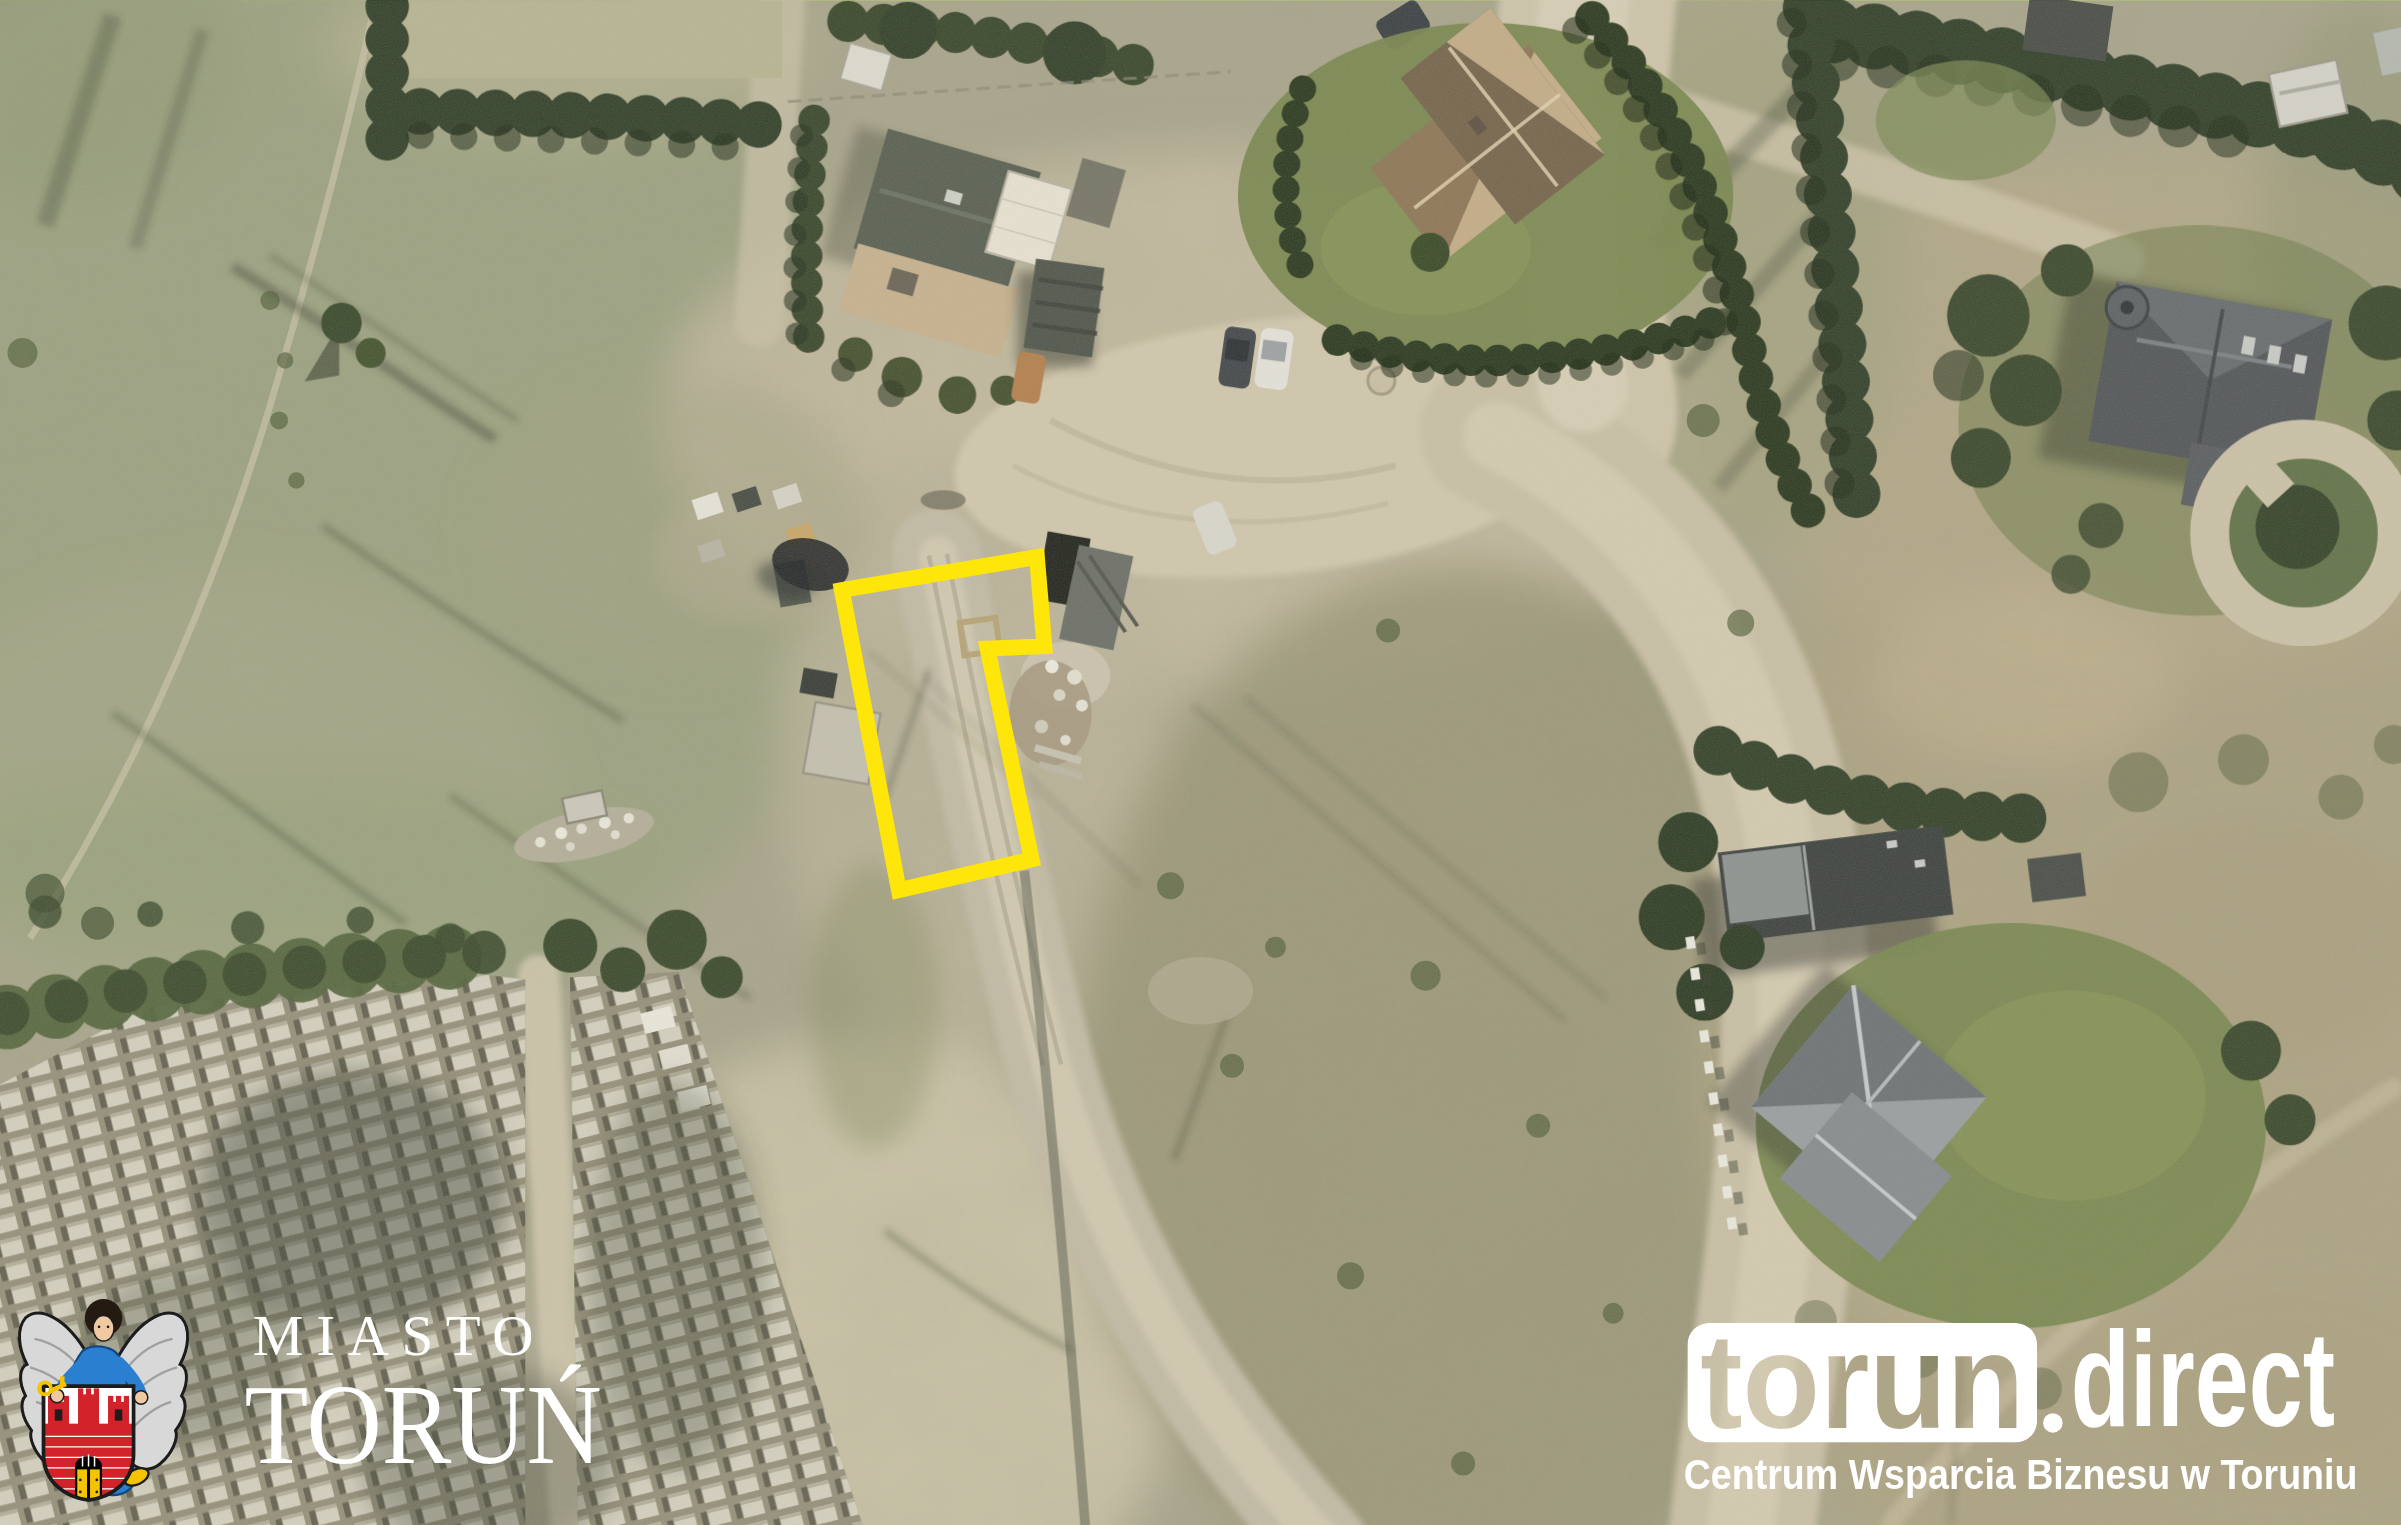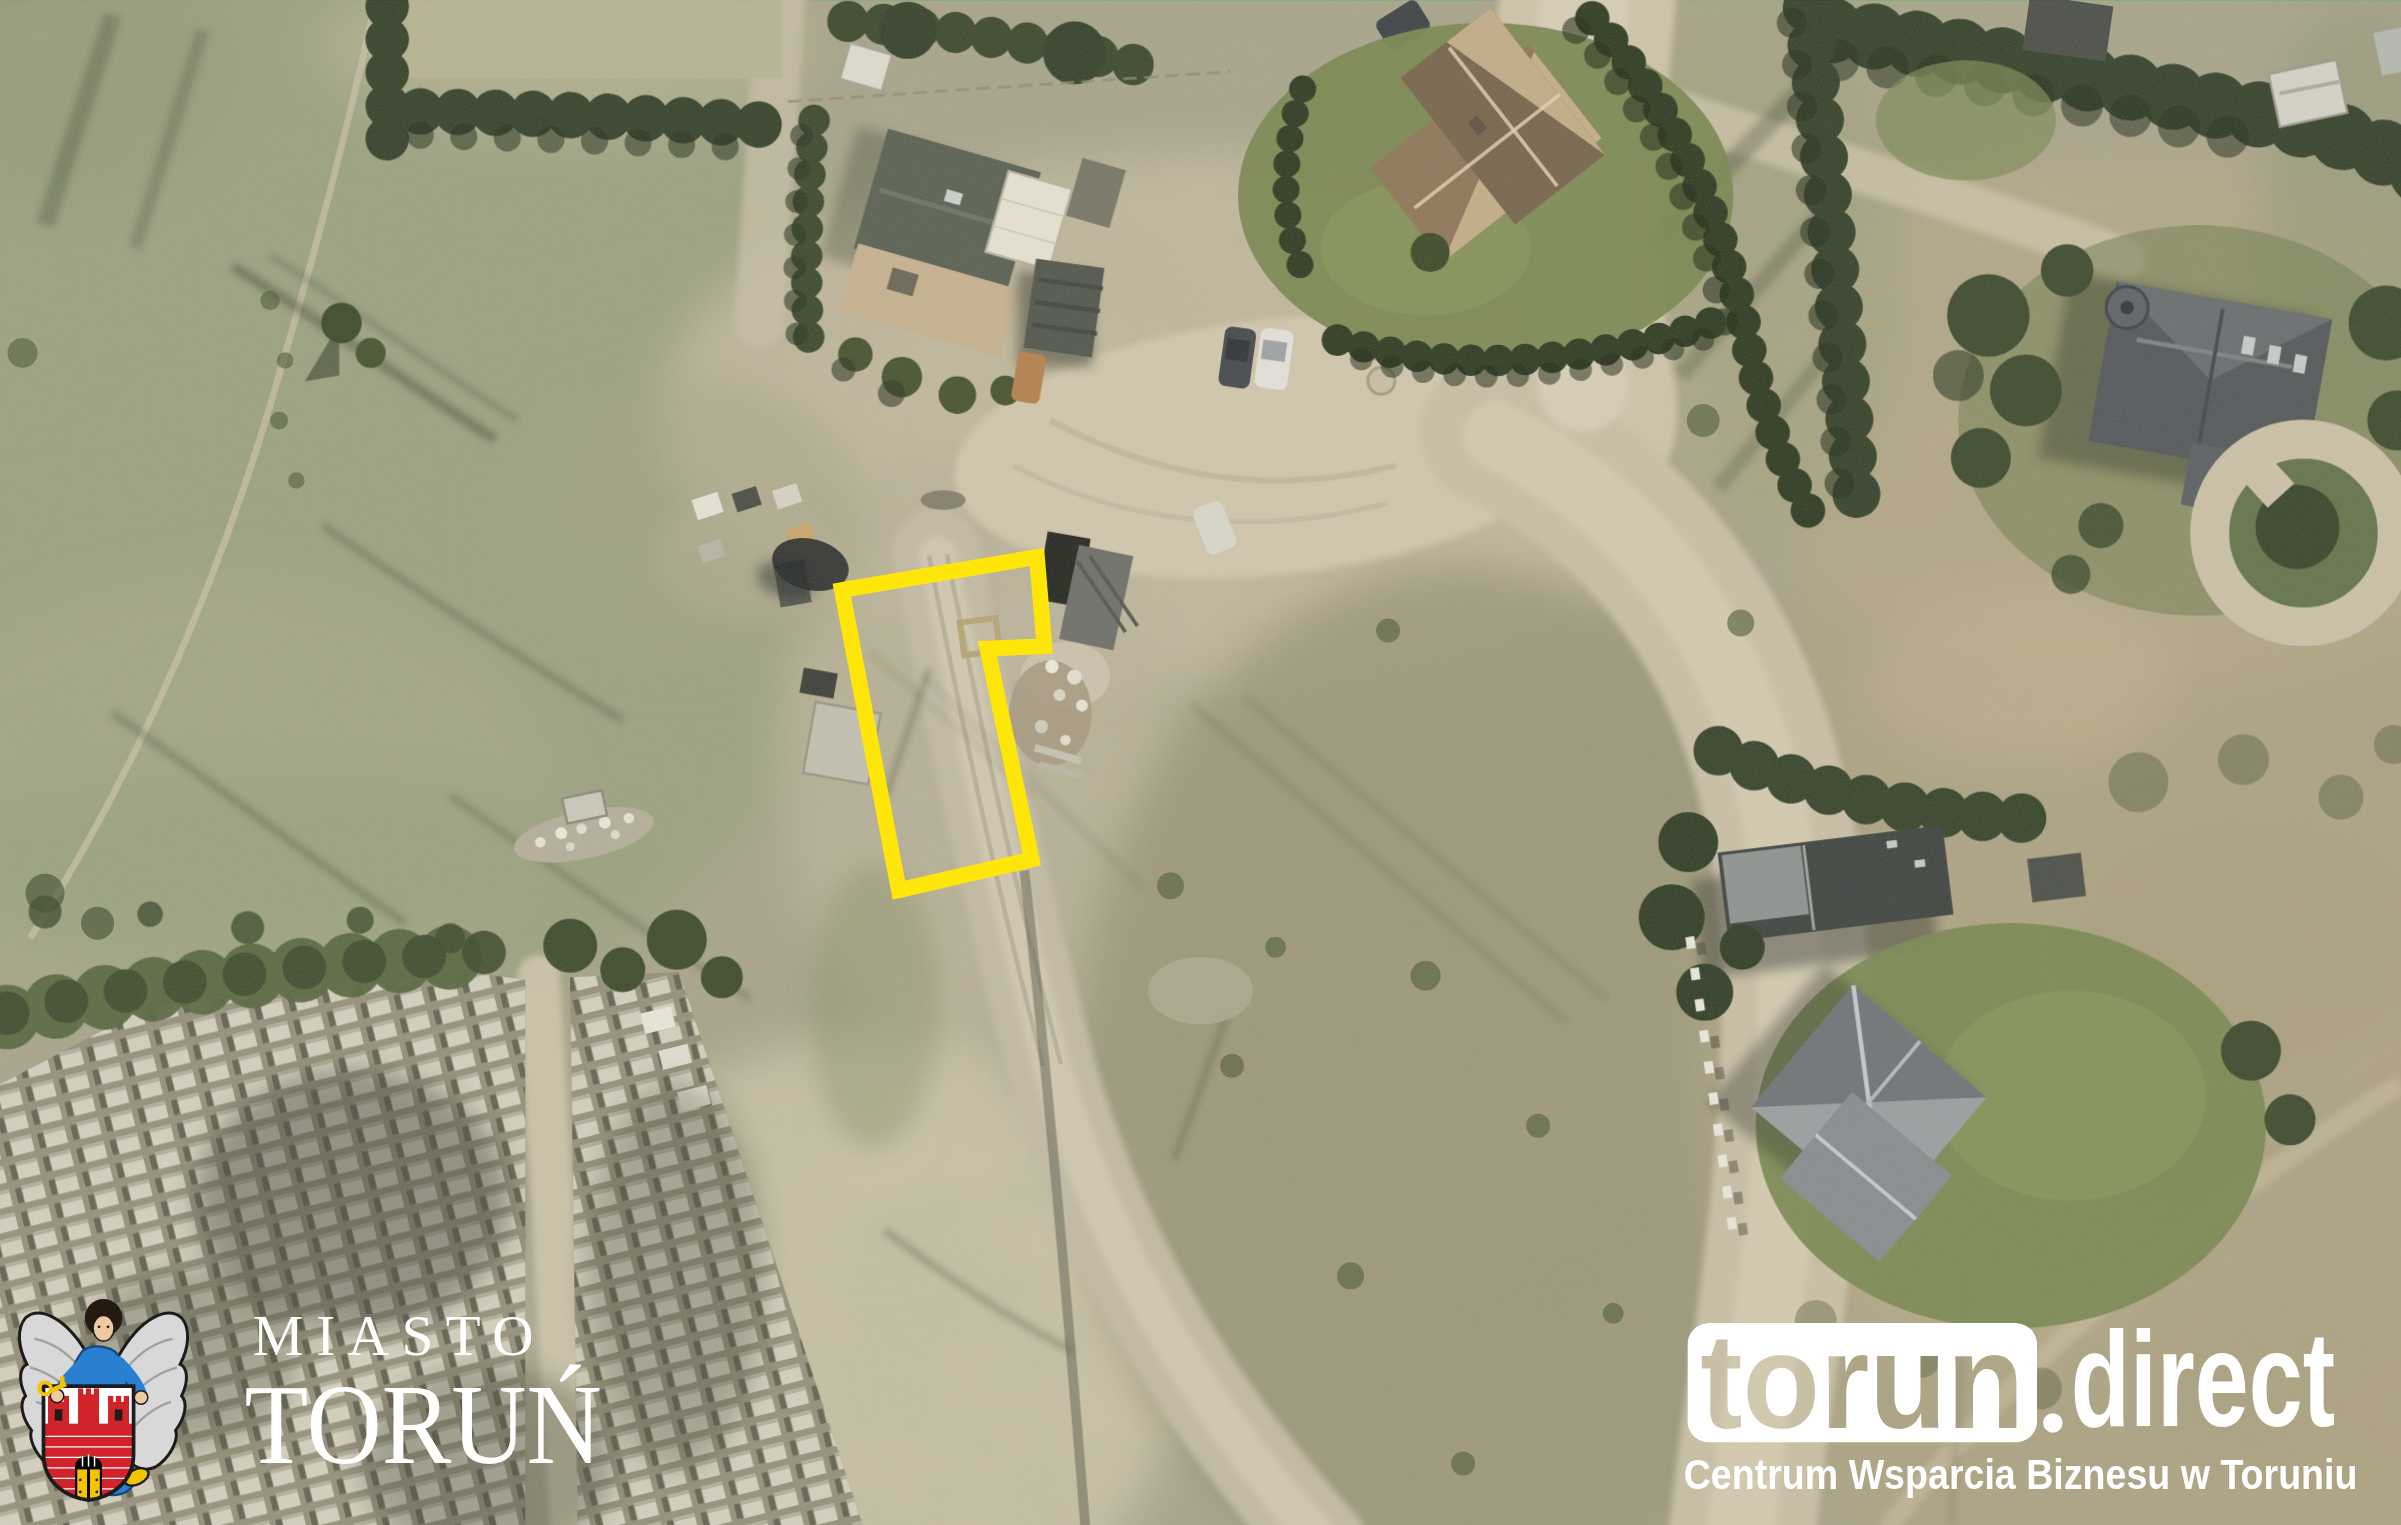--- a/index.html
+++ b/index.html
@@ -1,16 +1,16 @@
 <!DOCTYPE html>
 <html style="font-size:12px"><head>
 <meta charset="utf-8">
 <style>
   html,body{margin:0;padding:0;background:#222;}
-  .stage{position:relative;width:2401px;height:1526px;overflow:hidden;background:#22c55e;}
+  .stage{position:relative;width:2401px;height:1526px;overflow:hidden;background:#bef264;}
   svg{display:block}
   .t-sans{font-family:"Liberation Sans",sans-serif;font-weight:700;}
   .t-serif{font-family:"Liberation Serif",serif;font-weight:400;}
 </style>
 </head>
 <body>
 
 <div class="stage">
 <svg width="2401" height="1526" viewBox="0 0 3200 2033" xmlns="http://www.w3.org/2000/svg">
   <defs>

